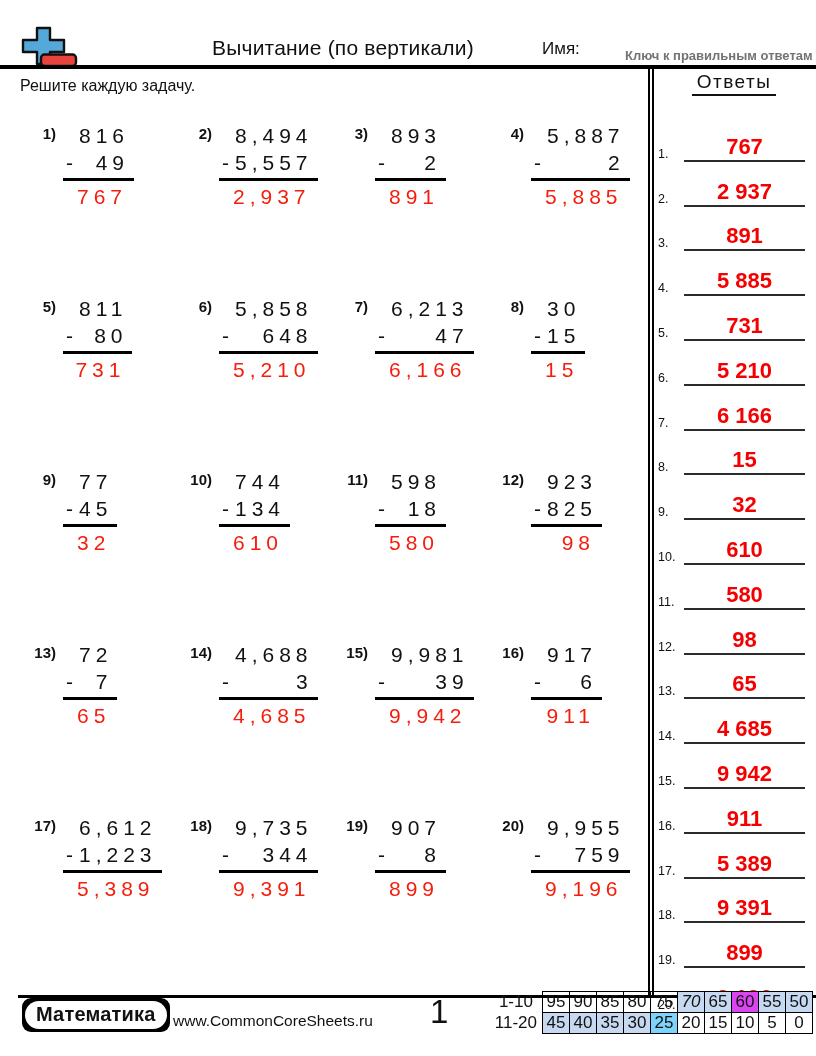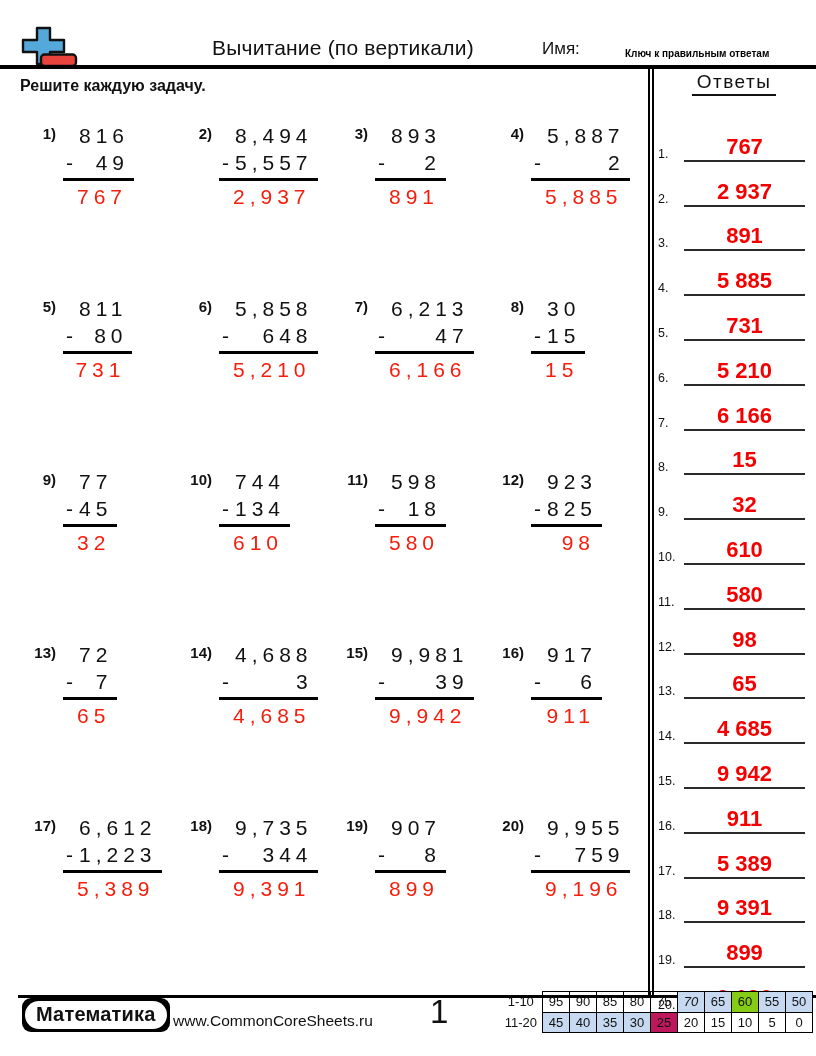--- a/index.html
+++ b/index.html
@@ -5,23 +5,23 @@
   html,body{margin:0;padding:0;background:#888;}
   .page{
     position:relative;width:816px;height:1056px;background:#fff;
     margin:0 auto;overflow:hidden;color:#111;
     font-family:"Liberation Sans", sans-serif;
   }
   
   .logo{position:absolute;left:21px;top:26px;width:58px;height:42px;}
   .page-title{position:absolute;left:212px;top:36px;font-size:21px;letter-spacing:.2px;}
   .name-label{position:absolute;left:542px;top:39px;font-size:17px;}
-  .key-label{position:absolute;left:625px;top:48px;font-size:10px;font-weight:bold;color:#000000;white-space:nowrap;}
+  .key-label{position:absolute;left:625px;top:48px;font-size:13px;font-weight:bold;color:#737373;white-space:nowrap;}
   .header-rule{position:absolute;left:0;top:65px;width:816px;height:4px;background:#000;}
-  .instruction{position:absolute;left:20px;top:77px;font-size:16px;font-weight:bold;}
+  .instruction{position:absolute;left:20px;top:77px;font-size:16px;font-weight:normal;}
   
   .problems-grid{
     position:absolute;left:26px;top:122px;
     display:grid;grid-template-columns:repeat(4,156px);grid-template-rows:repeat(5,173px);
   }
   .problem{display:flex;align-items:flex-start;}
   .p-label{width:30px;text-align:right;font-weight:bold;font-size:15px;margin:3px 7px 0 0;flex:none;}
   .p-body{display:inline-block;font-size:21px;letter-spacing:5px;line-height:27px;}
   .p-top{text-align:right;padding:0 5px 0 16px;white-space:nowrap;}
   .p-sub{display:flex;justify-content:space-between;align-items:baseline;border-bottom:3.5px solid #000;padding:0 5px 2px 3px;}
@@ -36,21 +36,21 @@
   .ans-item{height:44.8px;display:flex;align-items:flex-end;}
   .ans-num{width:26px;font-size:12.5px;padding-bottom:1px;flex:none;}
   .ans-line{flex:1;border-bottom:2px solid #2b2b2b;text-align:center;color:#f50000;font-weight:bold;font-size:22px;line-height:23px;padding-bottom:2px;margin-right:5px;white-space:nowrap;}
   
   .footer-rule{position:absolute;left:18px;top:995px;width:798px;height:3px;background:#000;}
   .brand-badge{position:absolute;left:22px;top:998px;background:#000;border-radius:9px;padding:3px;}
   .brand-inner{background:#fff;border-radius:999px;padding:2px 11px 3px 11px;font-weight:bold;font-size:20px;letter-spacing:.2px;text-align:right;}
   .website{position:absolute;left:173px;top:1012px;font-size:15.5px;}
   .page-number{position:absolute;left:430px;top:993px;font-size:33px;}
   .grade-table{position:absolute;right:3px;top:991px;border-collapse:collapse;}
-  .grade-table td{font-size:13px;text-align:center;}
+  .grade-table td{font-size:17px;text-align:center;}
   .gt-label{padding:0 5px 0 0;font-size:12.5px;text-align:right;white-space:nowrap;}
   .gt-cell{border:1.5px solid #000;min-width:22px;height:19.5px;padding:0 2px;}
 </style>
 </head>
 <body>
 
 <div class="page">
 
   <svg class="logo" viewBox="0 0 58 42">
     <path d="M16,2 h13 v12 h14 v12 h-14 v12 h-13 v-12 h-14 v-12 h14 z" fill="#55a9da" stroke="#111" stroke-width="2.4" stroke-linejoin="round"></path>
@@ -384,31 +384,31 @@
       <tbody>
         <tr>
           <td class="gt-label">1-10</td>
           <td class="gt-cell">95</td>
           <td class="gt-cell">90</td>
           <td class="gt-cell">85</td>
           <td class="gt-cell">80</td>
           <td class="gt-cell">75</td>
           <td class="gt-cell" style="background: rgb(198, 217, 241); font-style: italic;">70</td>
           <td class="gt-cell" style="background: rgb(198, 217, 241);">65</td>
-          <td class="gt-cell" style="background: #84cc16; margin-left: 8px;">60</td>
+          <td class="gt-cell" style="background: #d946ef; margin-left: 8px;">60</td>
           <td class="gt-cell" style="background: rgb(198, 217, 241);">55</td>
           <td class="gt-cell" style="background: rgb(198, 217, 241);">50</td>
         </tr>
         <tr>
           <td class="gt-label">11-20</td>
           <td class="gt-cell" style="background: rgb(198, 217, 241);">45</td>
           <td class="gt-cell" style="background: rgb(198, 217, 241);">40</td>
           <td class="gt-cell" style="background: rgb(198, 217, 241);">35</td>
           <td class="gt-cell" style="background: rgb(198, 217, 241);">30</td>
-          <td class="gt-cell" style="background: #be185d;">25</td>
+          <td class="gt-cell" style="background: #7dd3fc;">25</td>
           <td class="gt-cell">20</td>
           <td class="gt-cell">15</td>
           <td class="gt-cell">10</td>
           <td class="gt-cell">5</td>
           <td class="gt-cell">0</td>
         </tr>
       </tbody>
     </table>
 
 </div>

